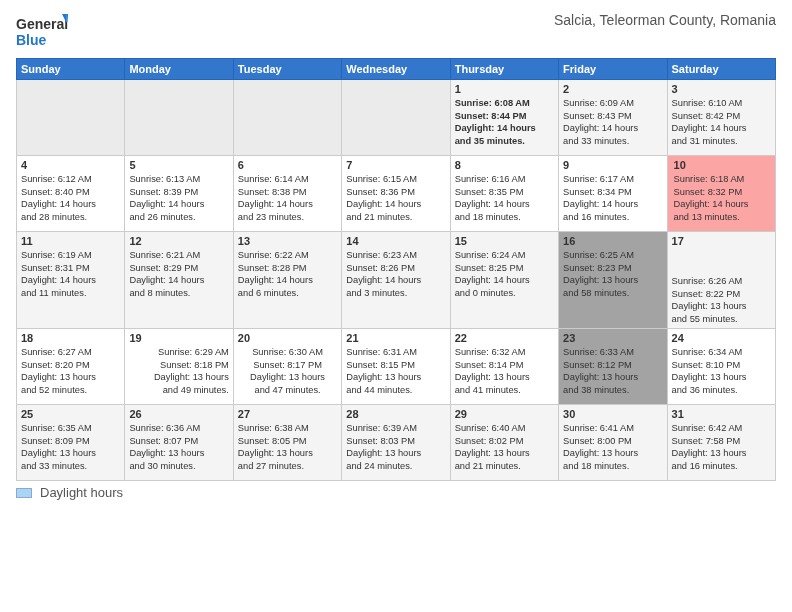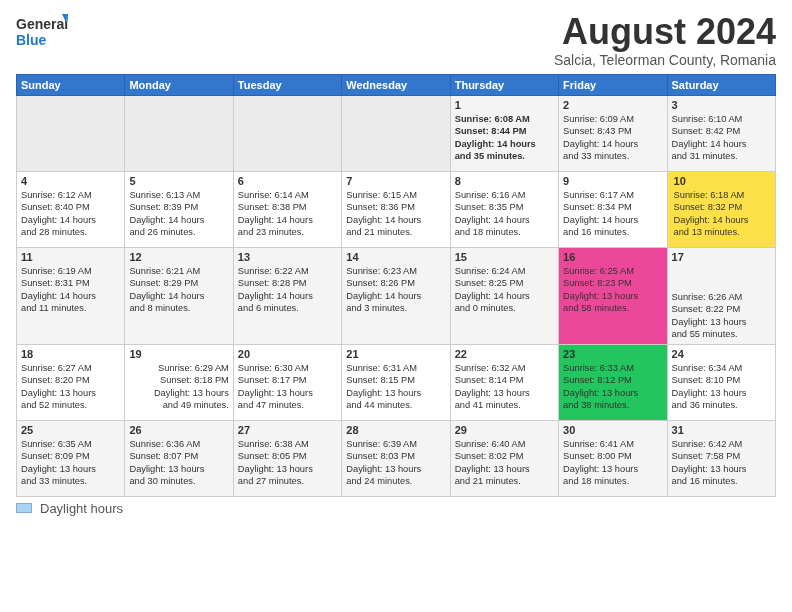--- a/index.html
+++ b/index.html
@@ -105,21 +105,20 @@
   <div class="header">
     <div class="logo">
   <svg width="52" height="40" viewBox="0 0 52 40">
     <text x="0" y="17" font-size="14" font-weight="bold" fill="#333" font-family="Arial">General</text>
     <text x="0" y="33" font-size="14" font-weight="bold" fill="#2277cc" font-family="Arial">Blue</text>
     <polygon points="46,2 54,2 50,10" fill="#2277cc"></polygon>
     <polygon points="50,2 58,10 50,10" fill="#4499ee" opacity="0.7"></polygon>
   </svg>
 </div>
     <div class="title-block">
-      <div class="month-title">August 2024</div>
       <div class="subtitle">Salcia, Teleorman County, Romania</div>
     </div>
   </div>
 
   <table class="calendar">
     <thead>
       <tr>
         <th>Sunday</th>
         <th>Monday</th>
         <th>Tuesday</th>
@@ -193,21 +192,21 @@
 Daylight: 14 hours
 and 18 minutes.</div>
           </td>
           <td style="background: rgb(255, 255, 255);">
             <span class="day-num">9</span>
             <div class="day-info" style="white-space: pre-line;">Sunrise: 6:17 AM
 Sunset: 8:34 PM
 Daylight: 14 hours
 and 16 minutes.</div>
           </td>
-          <td style="background: #fde047; padding-left: 6px;">
+          <td style="background: #fca5a5; padding-left: 6px;">
             <span class="day-num">10</span>
             <div class="day-info" style="white-space: pre-line;">Sunrise: 6:18 AM
 Sunset: 8:32 PM
 Daylight: 14 hours
 and 13 minutes.</div>
           </td>
         </tr>
         <tr>
           <td style="background: rgb(244, 244, 244);">
             <span class="day-num">11</span>
@@ -237,21 +236,21 @@
 Daylight: 14 hours
 and 3 minutes.</div>
           </td>
           <td style="background: rgb(244, 244, 244);">
             <span class="day-num">15</span>
             <div class="day-info" style="white-space: pre-line;">Sunrise: 6:24 AM
 Sunset: 8:25 PM
 Daylight: 14 hours
 and 0 minutes.</div>
           </td>
-          <td style="background: #ec4899; margin-top: 24px;">
+          <td style="background: #a3a3a3; margin-top: 24px;">
             <span class="day-num">16</span>
             <div class="day-info" style="white-space: pre-line;">Sunrise: 6:25 AM
 Sunset: 8:23 PM
 Daylight: 13 hours
 and 58 minutes.</div>
           </td>
           <td style="background: rgb(244, 244, 244);">
             <span class="day-num">17</span>
             <div class="day-info" style="white-space: pre-line; margin-top: 28px;">Sunrise: 6:26 AM
 Sunset: 8:22 PM
@@ -269,40 +268,40 @@
           </td>
           <td style="background: rgb(255, 255, 255);">
             <span class="day-num">19</span>
             <div class="day-info" style="white-space: pre-line; text-align: right;">Sunrise: 6:29 AM
 Sunset: 8:18 PM
 Daylight: 13 hours
 and 49 minutes.</div>
           </td>
           <td style="background: rgb(255, 255, 255);">
             <span class="day-num">20</span>
-            <div class="day-info" style="white-space: pre-line;">Sunrise: 6:30 AM
+            <div class="day-info" style="white-space: pre-line; text-align: center;">Sunrise: 6:30 AM
 Sunset: 8:17 PM
 Daylight: 13 hours
 and 47 minutes.</div>
           </td>
           <td style="background: rgb(255, 255, 255);">
             <span class="day-num">21</span>
             <div class="day-info" style="white-space: pre-line;">Sunrise: 6:31 AM
 Sunset: 8:15 PM
 Daylight: 13 hours
 and 44 minutes.</div>
           </td>
           <td style="background: rgb(255, 255, 255);">
             <span class="day-num">22</span>
             <div class="day-info" style="white-space: pre-line;">Sunrise: 6:32 AM
 Sunset: 8:14 PM
 Daylight: 13 hours
 and 41 minutes.</div>
           </td>
-          <td style="background: #22c55e;">
+          <td style="background: #a3a3a3;">
             <span class="day-num">23</span>
             <div class="day-info" style="white-space: pre-line;">Sunrise: 6:33 AM
 Sunset: 8:12 PM
 Daylight: 13 hours
 and 38 minutes.</div>
           </td>
           <td style="background: rgb(255, 255, 255);">
             <span class="day-num">24</span>
             <div class="day-info" style="white-space: pre-line;">Sunrise: 6:34 AM
 Sunset: 8:10 PM

